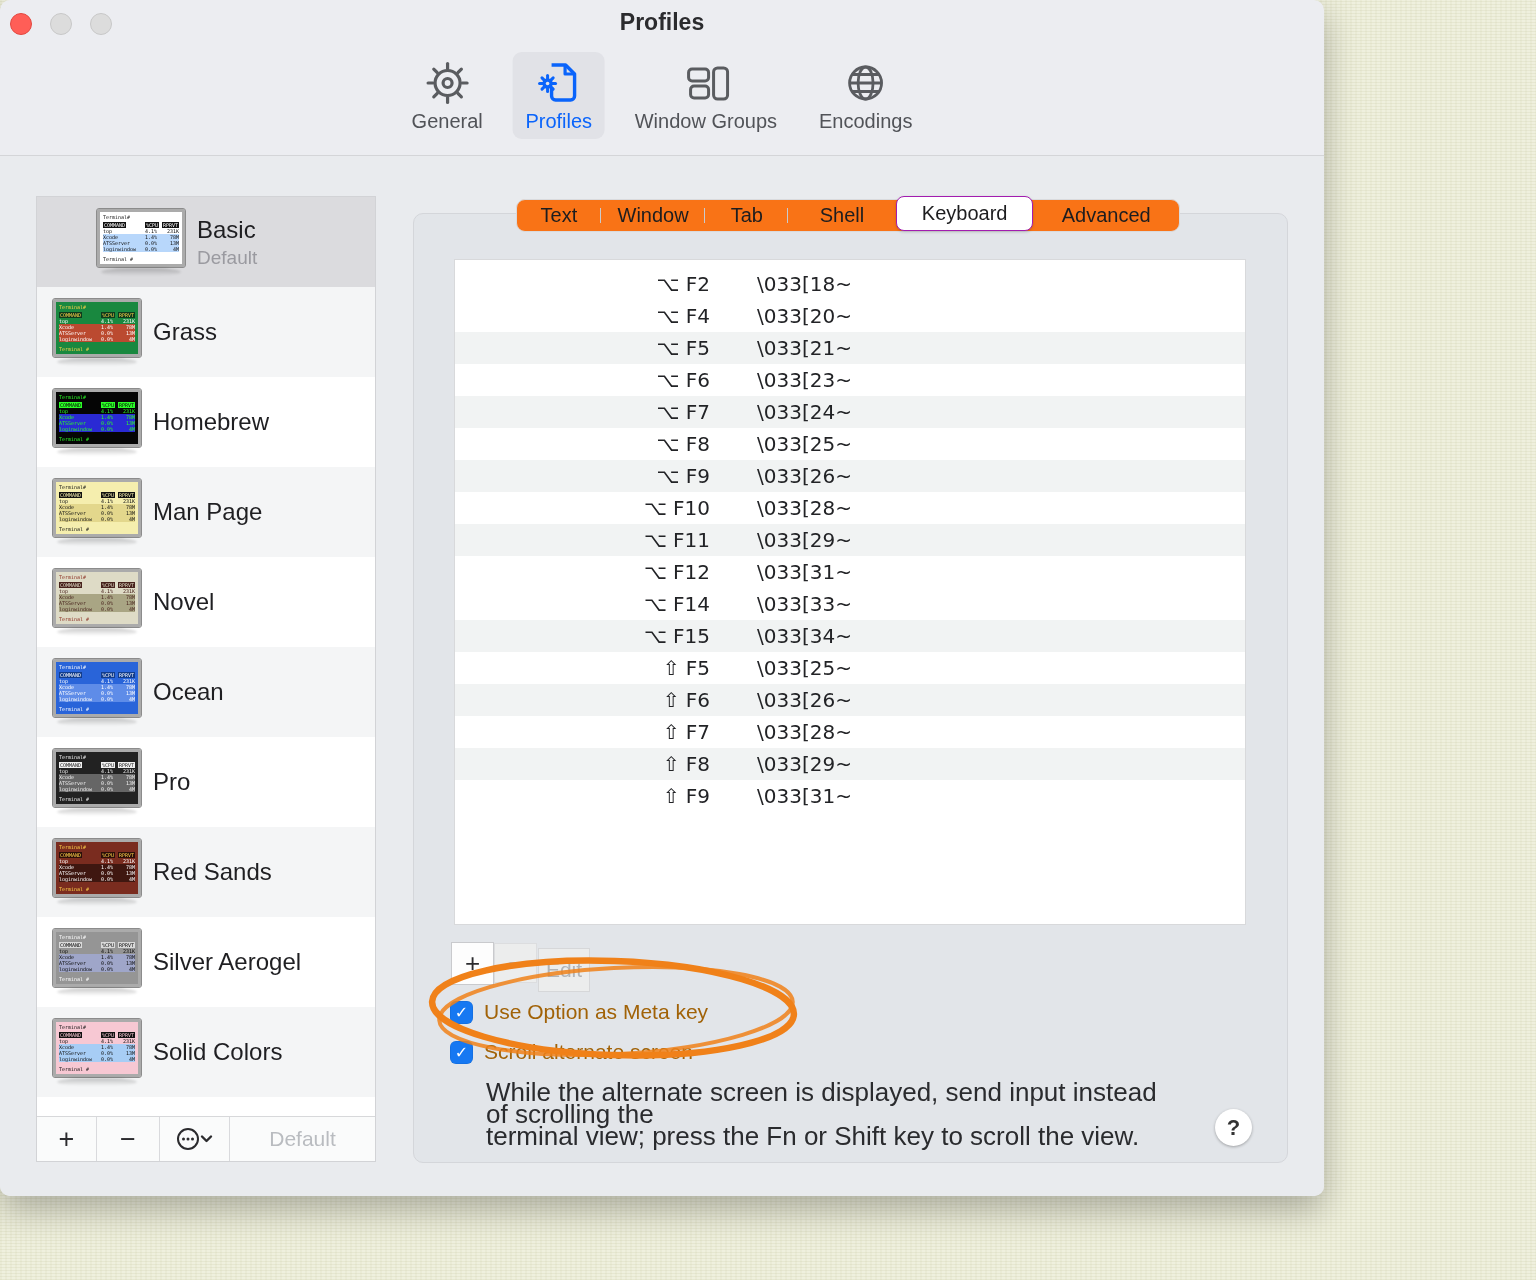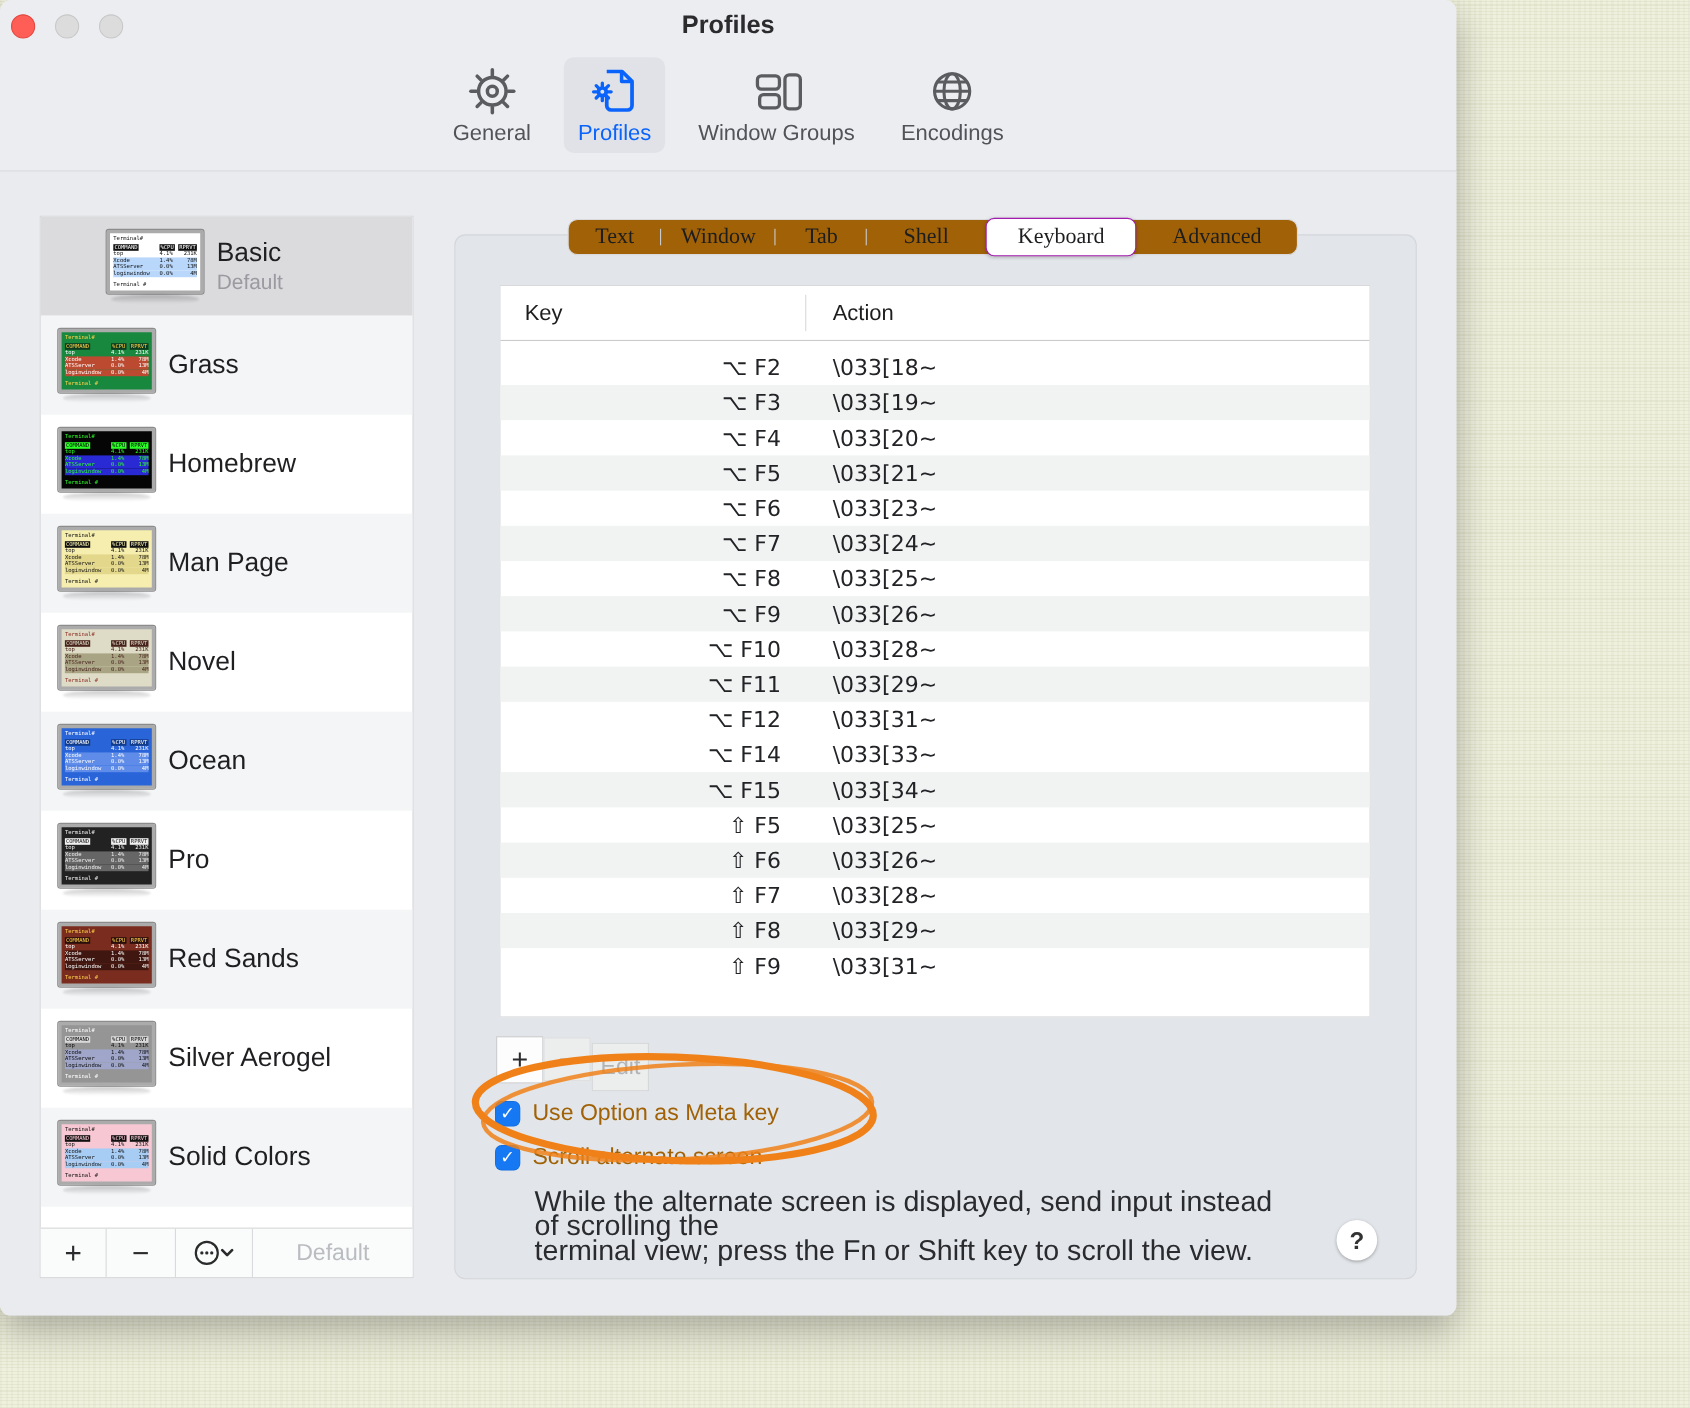--- a/index.html
+++ b/index.html
@@ -98,22 +98,22 @@
 
   
   .panel {
     position:absolute; left:413px; top:213px; width:875px; height:950px;
     background:#e2e5e9; border:1px solid #d4d6da; border-radius:10px;
   }
 
   
   .segmented {
     position:absolute; left:516px; top:199px; width:664px; height:33px;
-    background:#a16207; border:1px solid #d9dadd; border-radius:9px;
-    display:flex; align-items:center; z-index:5;font-family:Liberation Serif, serif;
+    background:#f97316; border:1px solid #d9dadd; border-radius:9px;
+    display:flex; align-items:flex-end; z-index:5;
   }
   .seg {
     display:flex; align-items:center; justify-content:center;
     font-size:20px; color:#1d1d1f; height:100%; position:relative;
   }
   .seg .divider {
     position:absolute; right:0; top:8px; bottom:8px; width:1px; background:#c9cacd;
   }
   .seg.selected {
     background:#ffffff; border:1px solid #a21caf; border-radius:8px;
@@ -682,35 +682,26 @@
           <circle cx="16.5" cy="13" r="1.5" fill="#2b2b2e"></circle>
           <polyline points="26,10.5 30.5,15 35,10.5" fill="none" stroke="#2b2b2e" stroke-width="2.4" stroke-linecap="round" stroke-linejoin="round"></polyline>
         </svg>
       </div>
       <div class="sb-btn sb-default">Default</div>
     </div>
   </div>
 
   <div class="panel">
     <div class="kb-table">
-      <div class="kb-header">
-        <span class="h-key">Key</span>
-        <span class="h-div"></span>
-        <span class="h-action">Action</span>
-      </div>
       <div class="kb-body" id="kb-body">
   <div class="kb-row">
     <span class="k">⌥ F2</span>
     <span class="a">\033[18~</span>
   </div>
 
-  <div class="kb-row alt">
-    <span class="k">⌥ F3</span>
-    <span class="a">\033[19~</span>
-  </div>
 
   <div class="kb-row">
     <span class="k">⌥ F4</span>
     <span class="a">\033[20~</span>
   </div>
 
   <div class="kb-row alt">
     <span class="k">⌥ F5</span>
     <span class="a">\033[21~</span>
   </div>

